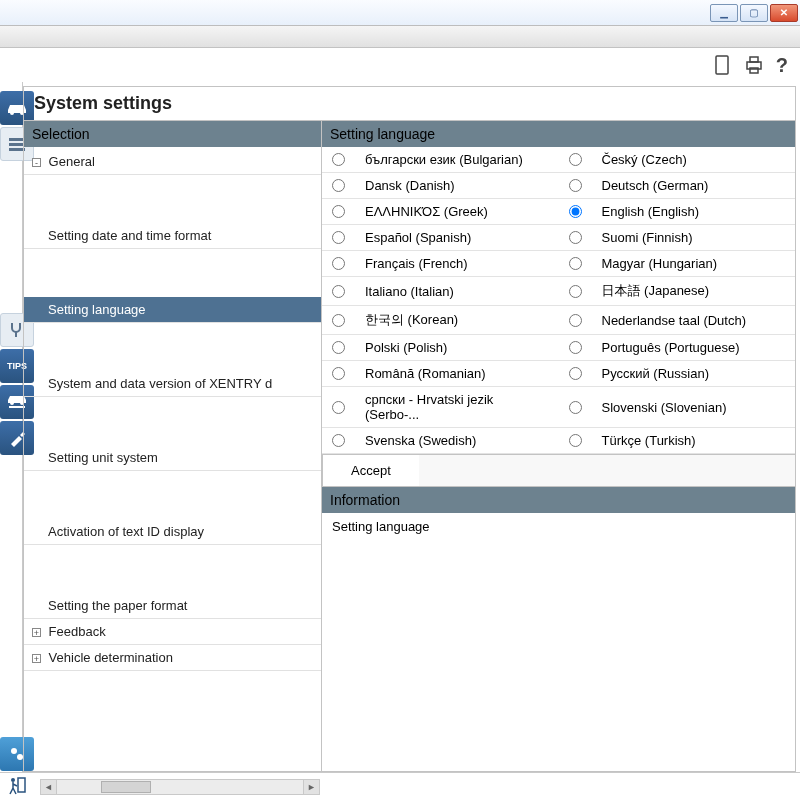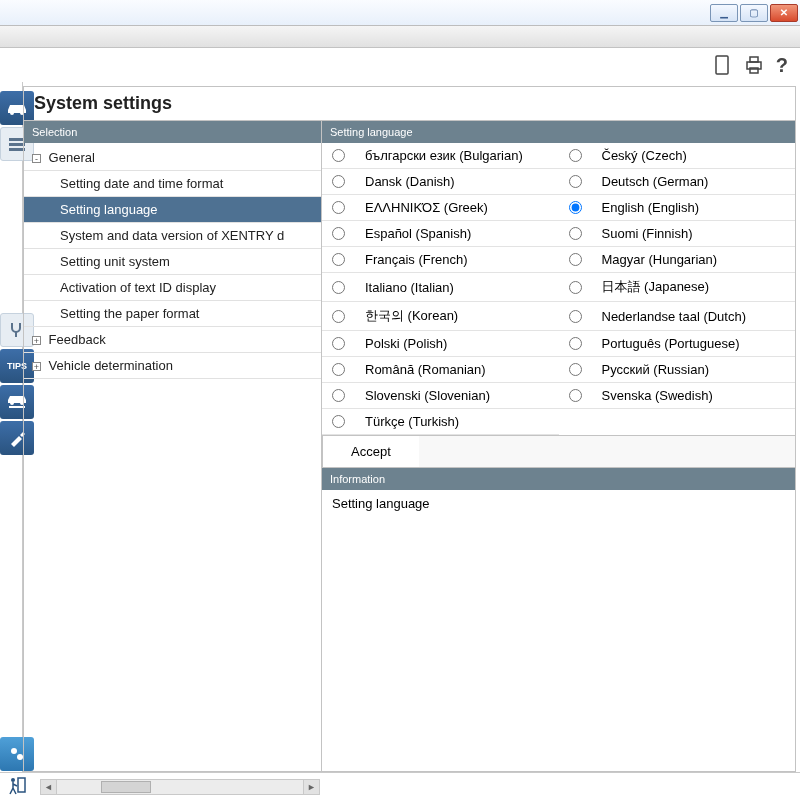--- a/index.html
+++ b/index.html
@@ -131,39 +131,39 @@
     display: flex;
     flex-direction: column;
   }
   .panel-right {
     flex: 1;
     display: flex;
     flex-direction: column;
   }
   .panel-header {
     background: #6d828f;
-    color: #ffffff;
+    color: #000000;
     padding: 5px 8px;
-    font-size: 11px;
+    font-size: 14px;
   }
   .tree {
     flex: 1;
     overflow: hidden;
     padding: 2px 0;
   }
   .tree-item {
     padding: 5px 6px 5px 8px;
     border-bottom: 1px solid #e1e1e1;
     cursor: pointer;
     white-space: nowrap;
     overflow: hidden;
     text-overflow: ellipsis;
     color: #222;
   }
-  .tree-item.child { padding-left: 36px; }
+  .tree-item.child { padding-left: 24px; margin-top: 48px; }
   .tree-item.selected { background: #4e7192; color: #fff; }
   .tree-toggle {
     display: inline-block;
     width: 9px;
     height: 9px;
     border: 1px solid #888;
     margin-right: 4px;
     font-size: 9px;
     line-height: 8px;
     text-align: center;
@@ -414,20 +414,24 @@
             <label class="lang-cell">
               <input type="radio" name="lang" style="">
               <span>Română (Romanian)</span>
             </label>
             <label class="lang-cell">
               <input type="radio" name="lang" style="">
               <span>Русский (Russian)</span>
             </label>
             <label class="lang-cell">
               <input type="radio" name="lang" style="">
+              <span>српски - Hrvatski jezik (Serbo-...</span>
+            </label>
+            <label class="lang-cell">
+              <input type="radio" name="lang" style="">
               <span>Slovenski (Slovenian)</span>
             </label>
             <label class="lang-cell">
               <input type="radio" name="lang" style="">
               <span>Svenska (Swedish)</span>
             </label>
             <label class="lang-cell">
               <input type="radio" name="lang" style="">
               <span>Türkçe (Turkish)</span>
             </label>

